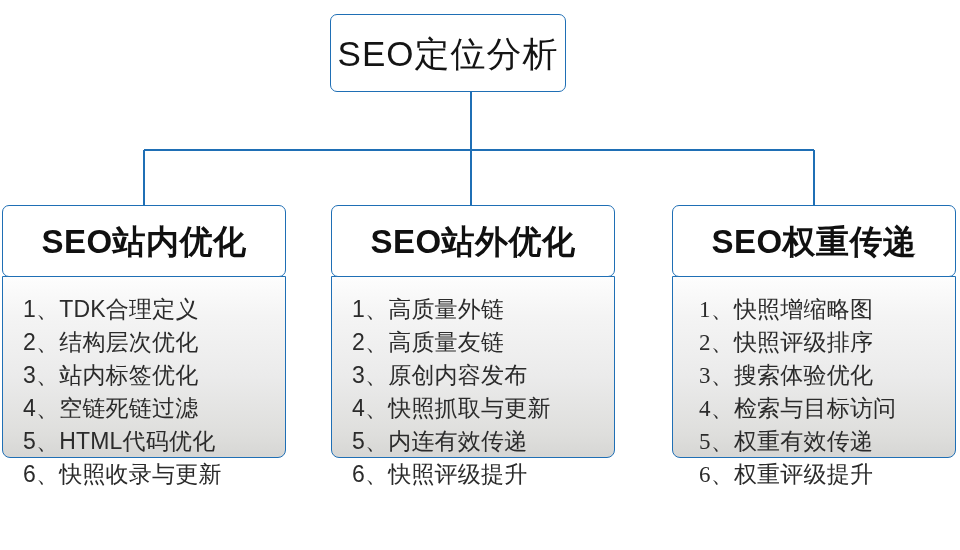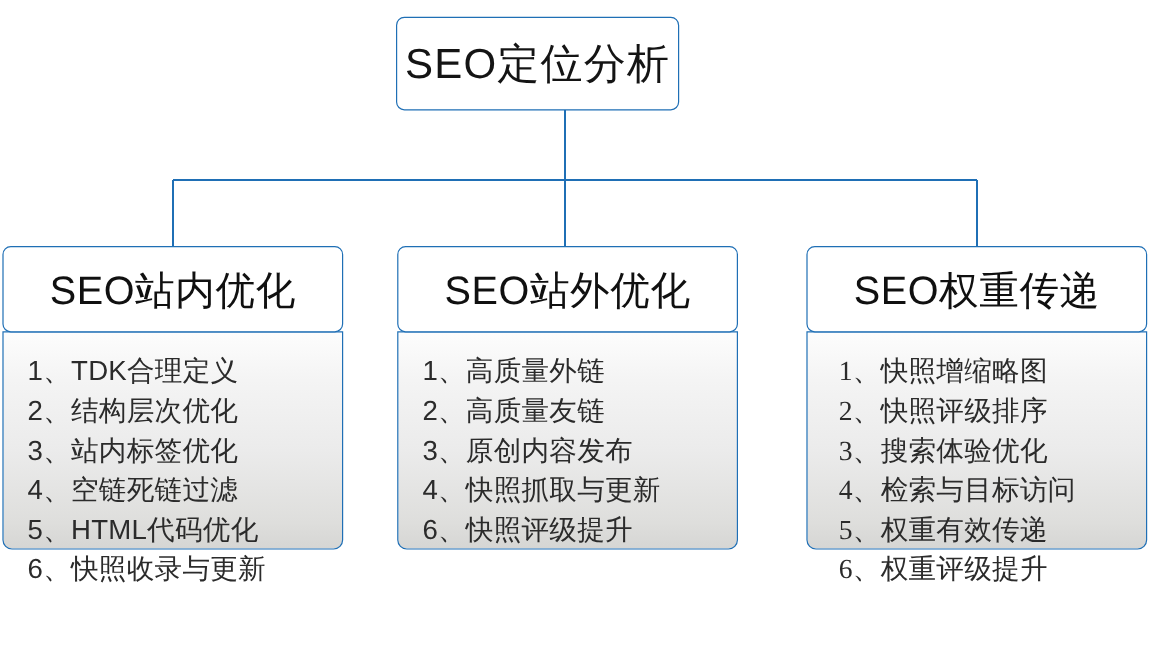--- a/index.html
+++ b/index.html
@@ -76,20 +76,21 @@
     justify-content: center;
     position: relative;
     z-index: 3;
   }
   .column-header .header-title {
     font-size: 33px;
     letter-spacing: 0.5px;
     color: #101010;
     line-height: 1;
     white-space: nowrap;
+    font-weight: bold;
   }
 
   .column-body {
     box-sizing: border-box;
     width: 100%;
     margin-top: -1.4px;
     height: 182px;
     border: 1.4px solid #1f6fb5;
     border-radius: 0 0 8px 8px;
     background: linear-gradient(to bottom, #fdfdfd 0%, #f4f4f4 22%, #ebebeb 55%, #dededc 88%, #d6d6d4 100%);
@@ -149,20 +150,21 @@
   <div class="column col-1">
     <div class="column-header">
       <span class="header-title">SEO站外优化</span>
     </div>
     <div class="column-body">
       <ul class="item-list">
         <li>1、高质量外链</li>
         <li>2、高质量友链</li>
         <li>3、原创内容发布</li>
         <li>4、快照抓取与更新</li>
+        <li>5、内连有效传递</li>
         <li>6、快照评级提升</li>
       </ul>
     </div>
   </div>
 
   <div class="column col-2">
     <div class="column-header">
       <span class="header-title">SEO权重传递</span>
     </div>
     <div class="column-body">

